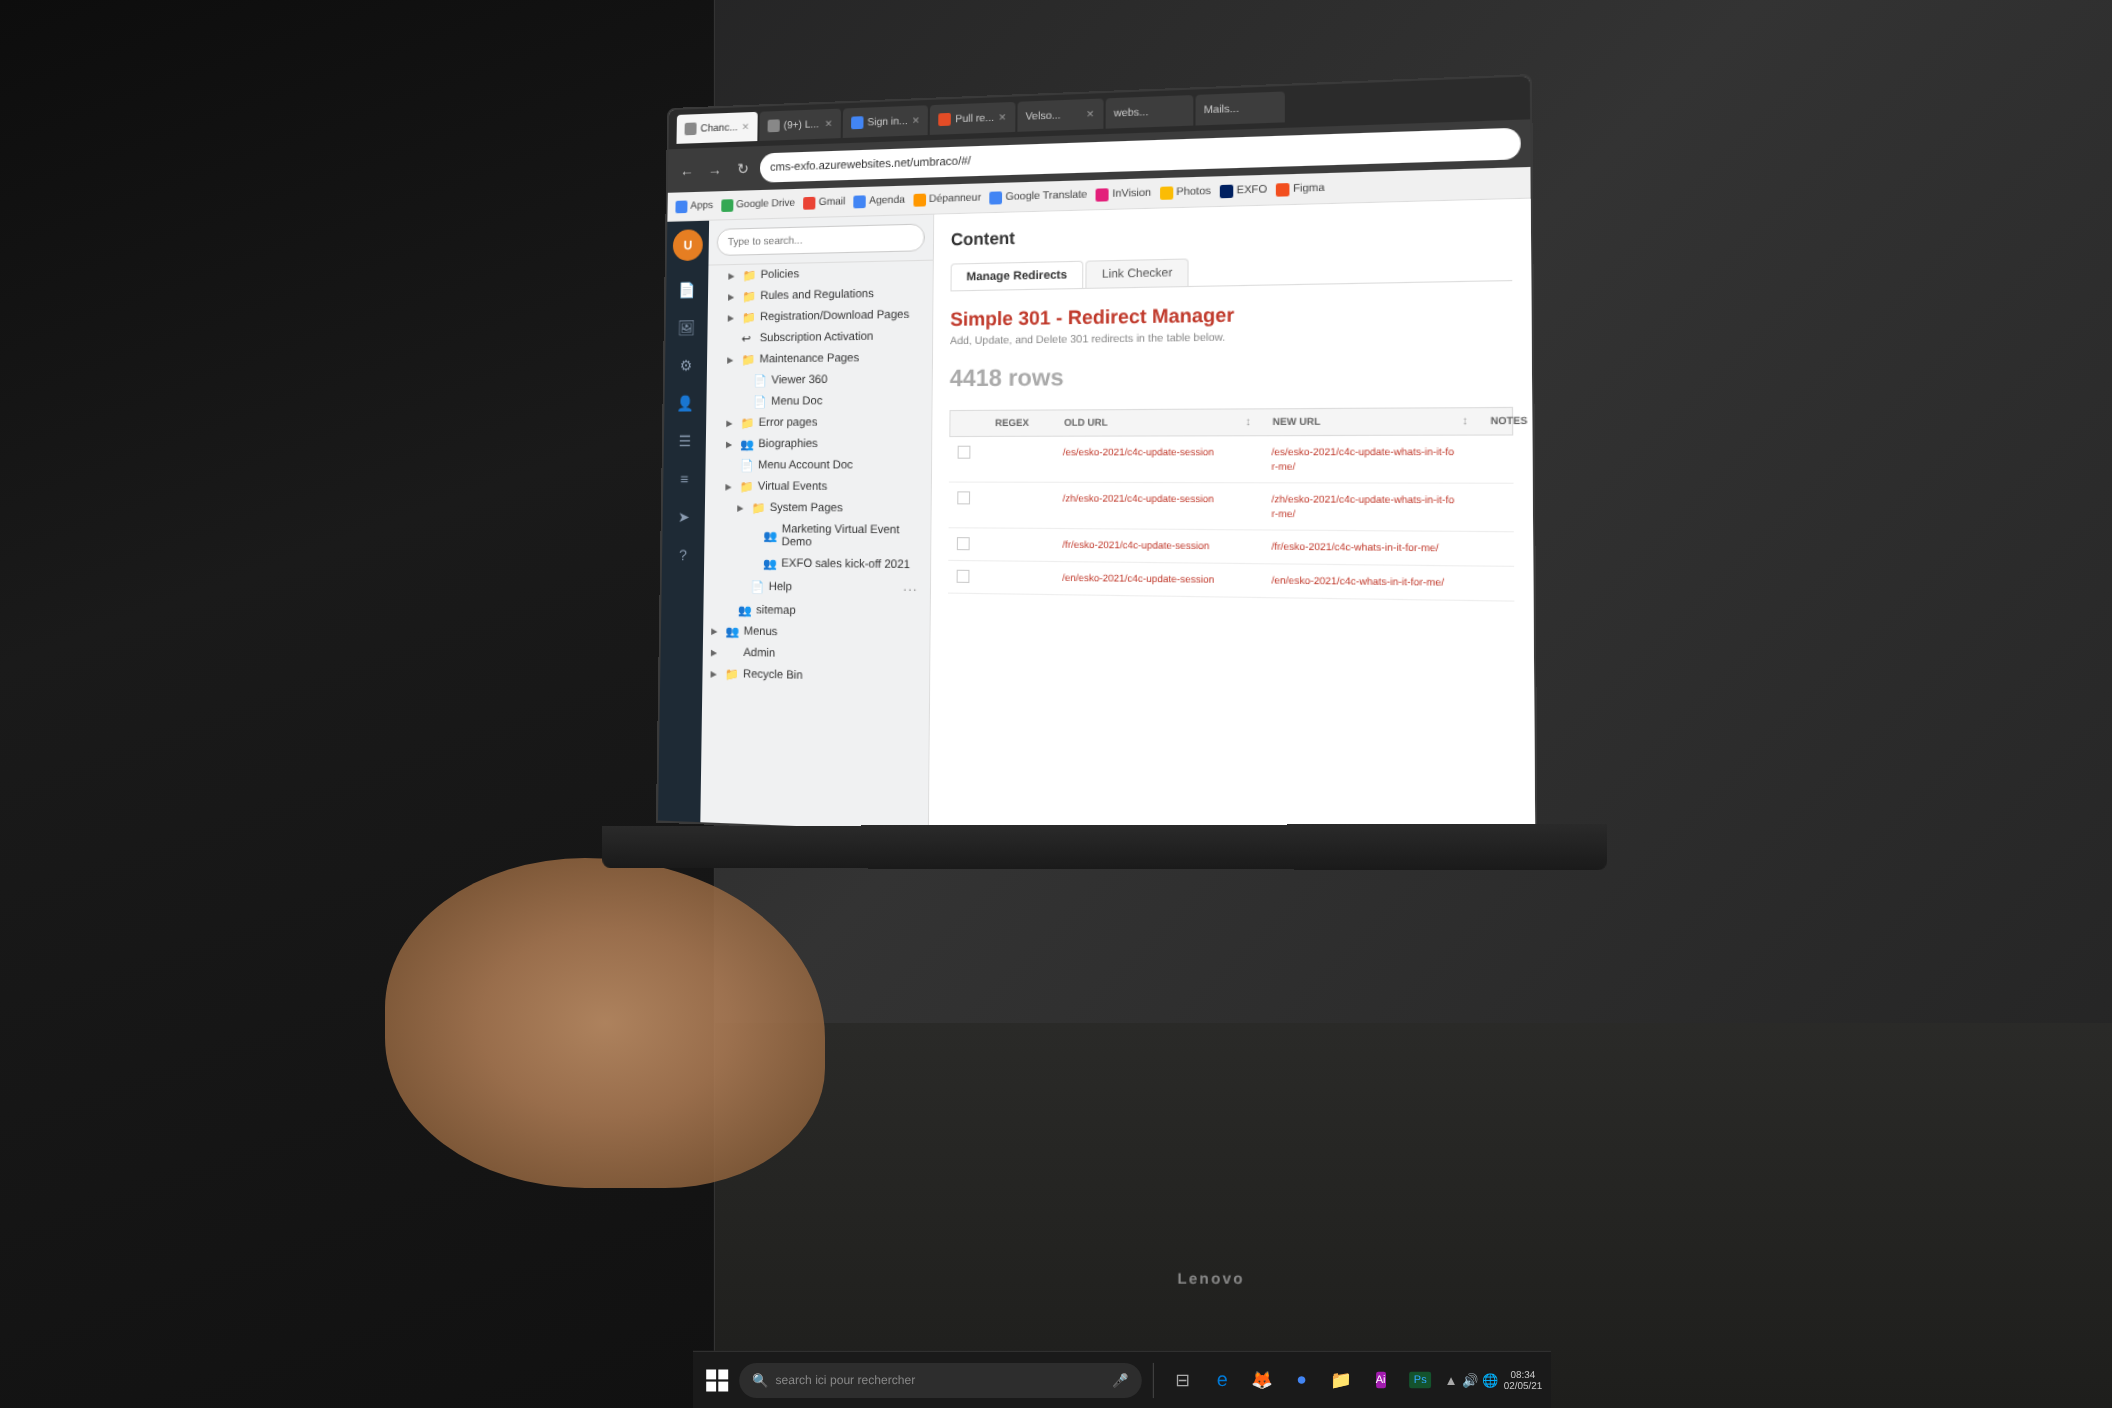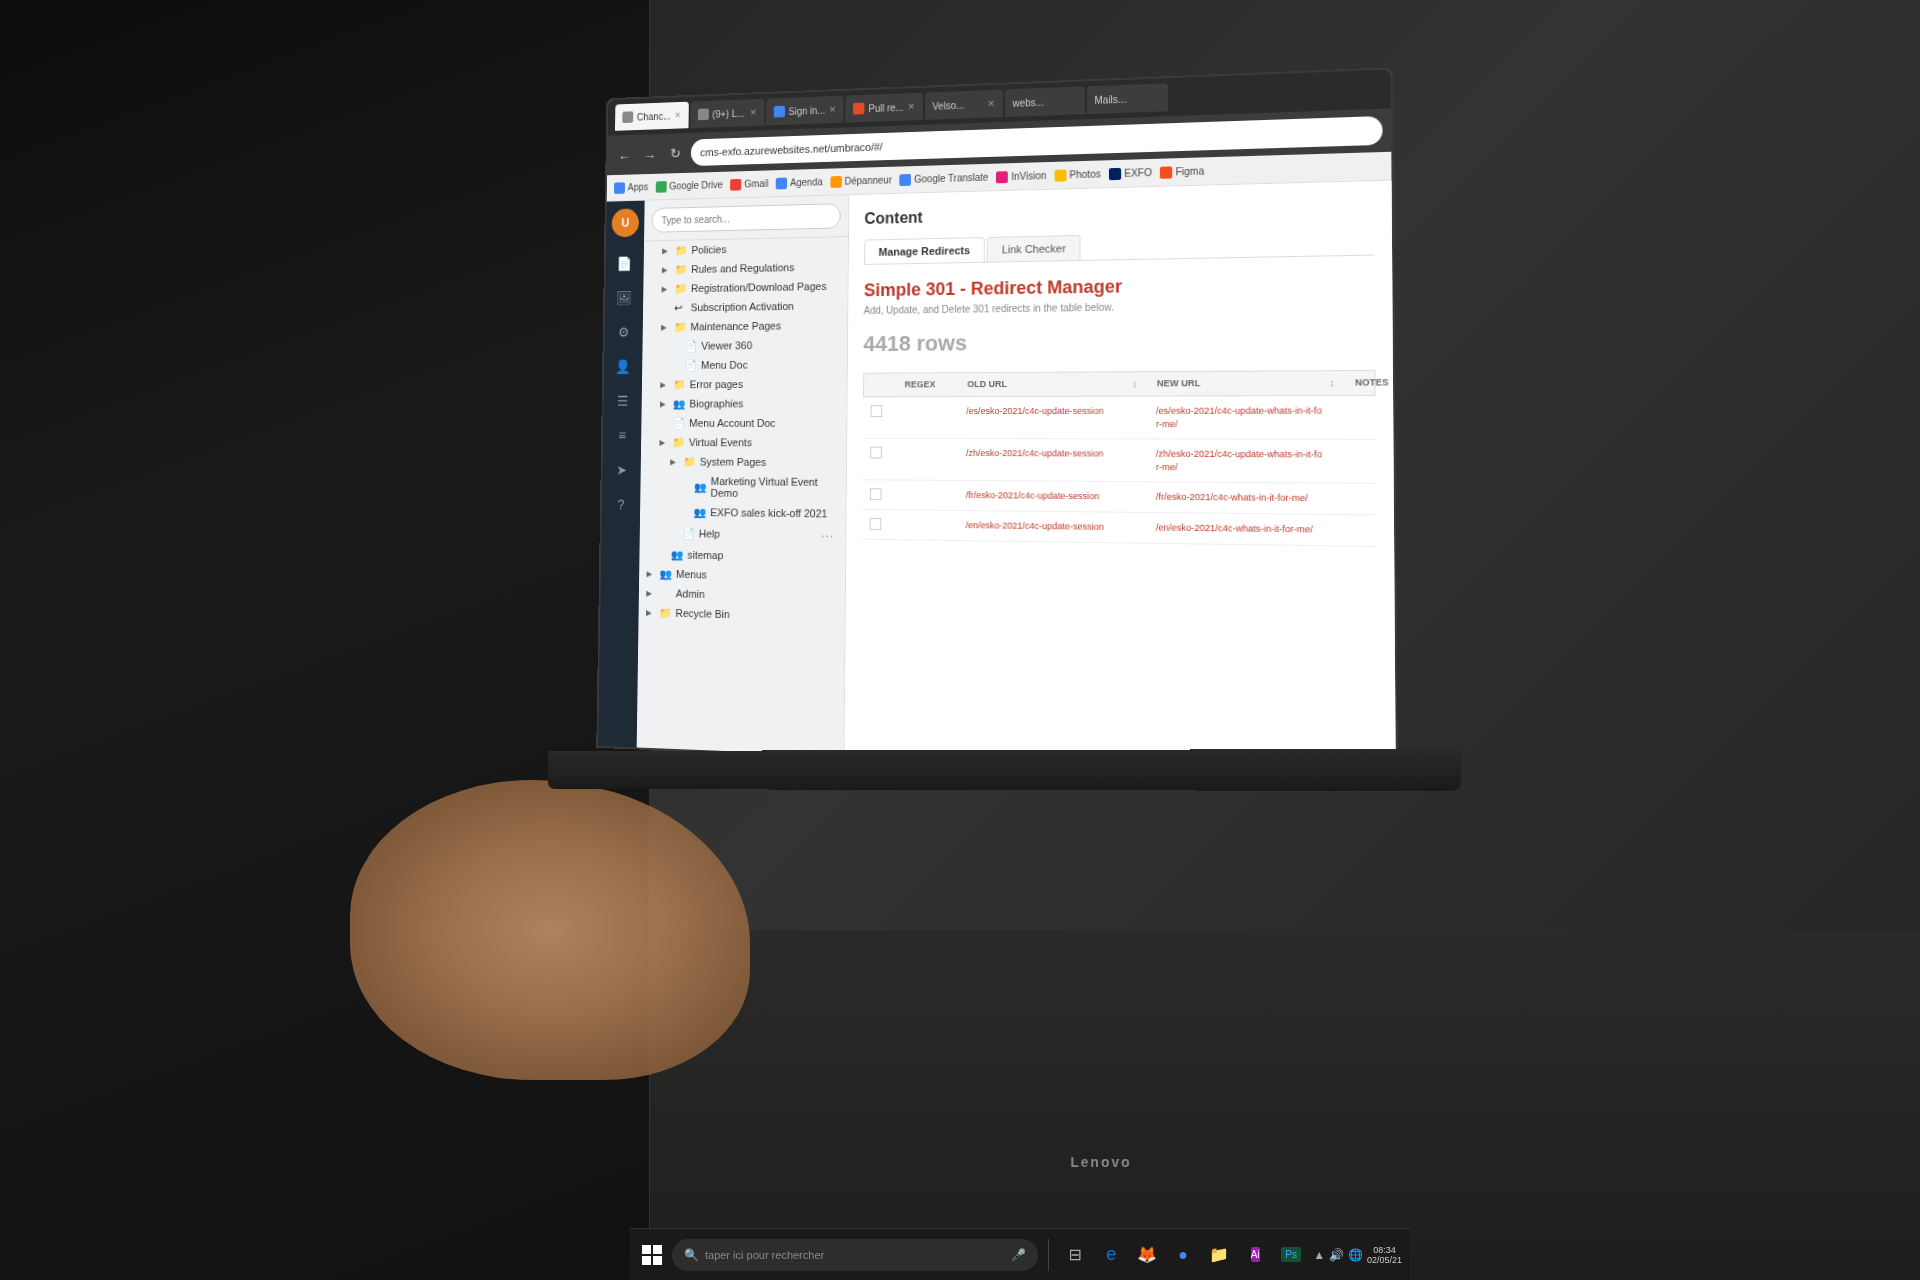--- a/index.html
+++ b/index.html
@@ -858,21 +858,21 @@
   <div class="taskbar-start">
     <div class="win-icon">
       <div class="win-quadrant"></div>
       <div class="win-quadrant"></div>
       <div class="win-quadrant"></div>
       <div class="win-quadrant"></div>
     </div>
   </div>
   <div class="search-taskbar">
     <span class="search-taskbar-icon">🔍</span>
-    <span class="search-taskbar-text">taper ici pour rechercher</span>
+    <span class="search-taskbar-text">search ici pour rechercher</span>
     <span class="mic-icon">🎤</span>
   </div>
   <div class="taskbar-separator"></div>
   <div class="taskbar-apps">
     <div class="taskbar-app">
       <span style="color:#aaa;font-size:16px">⊟</span>
     </div>
     <div class="taskbar-app">
       <span style="color:#0078d4;font-size:18px">e</span>
     </div>

